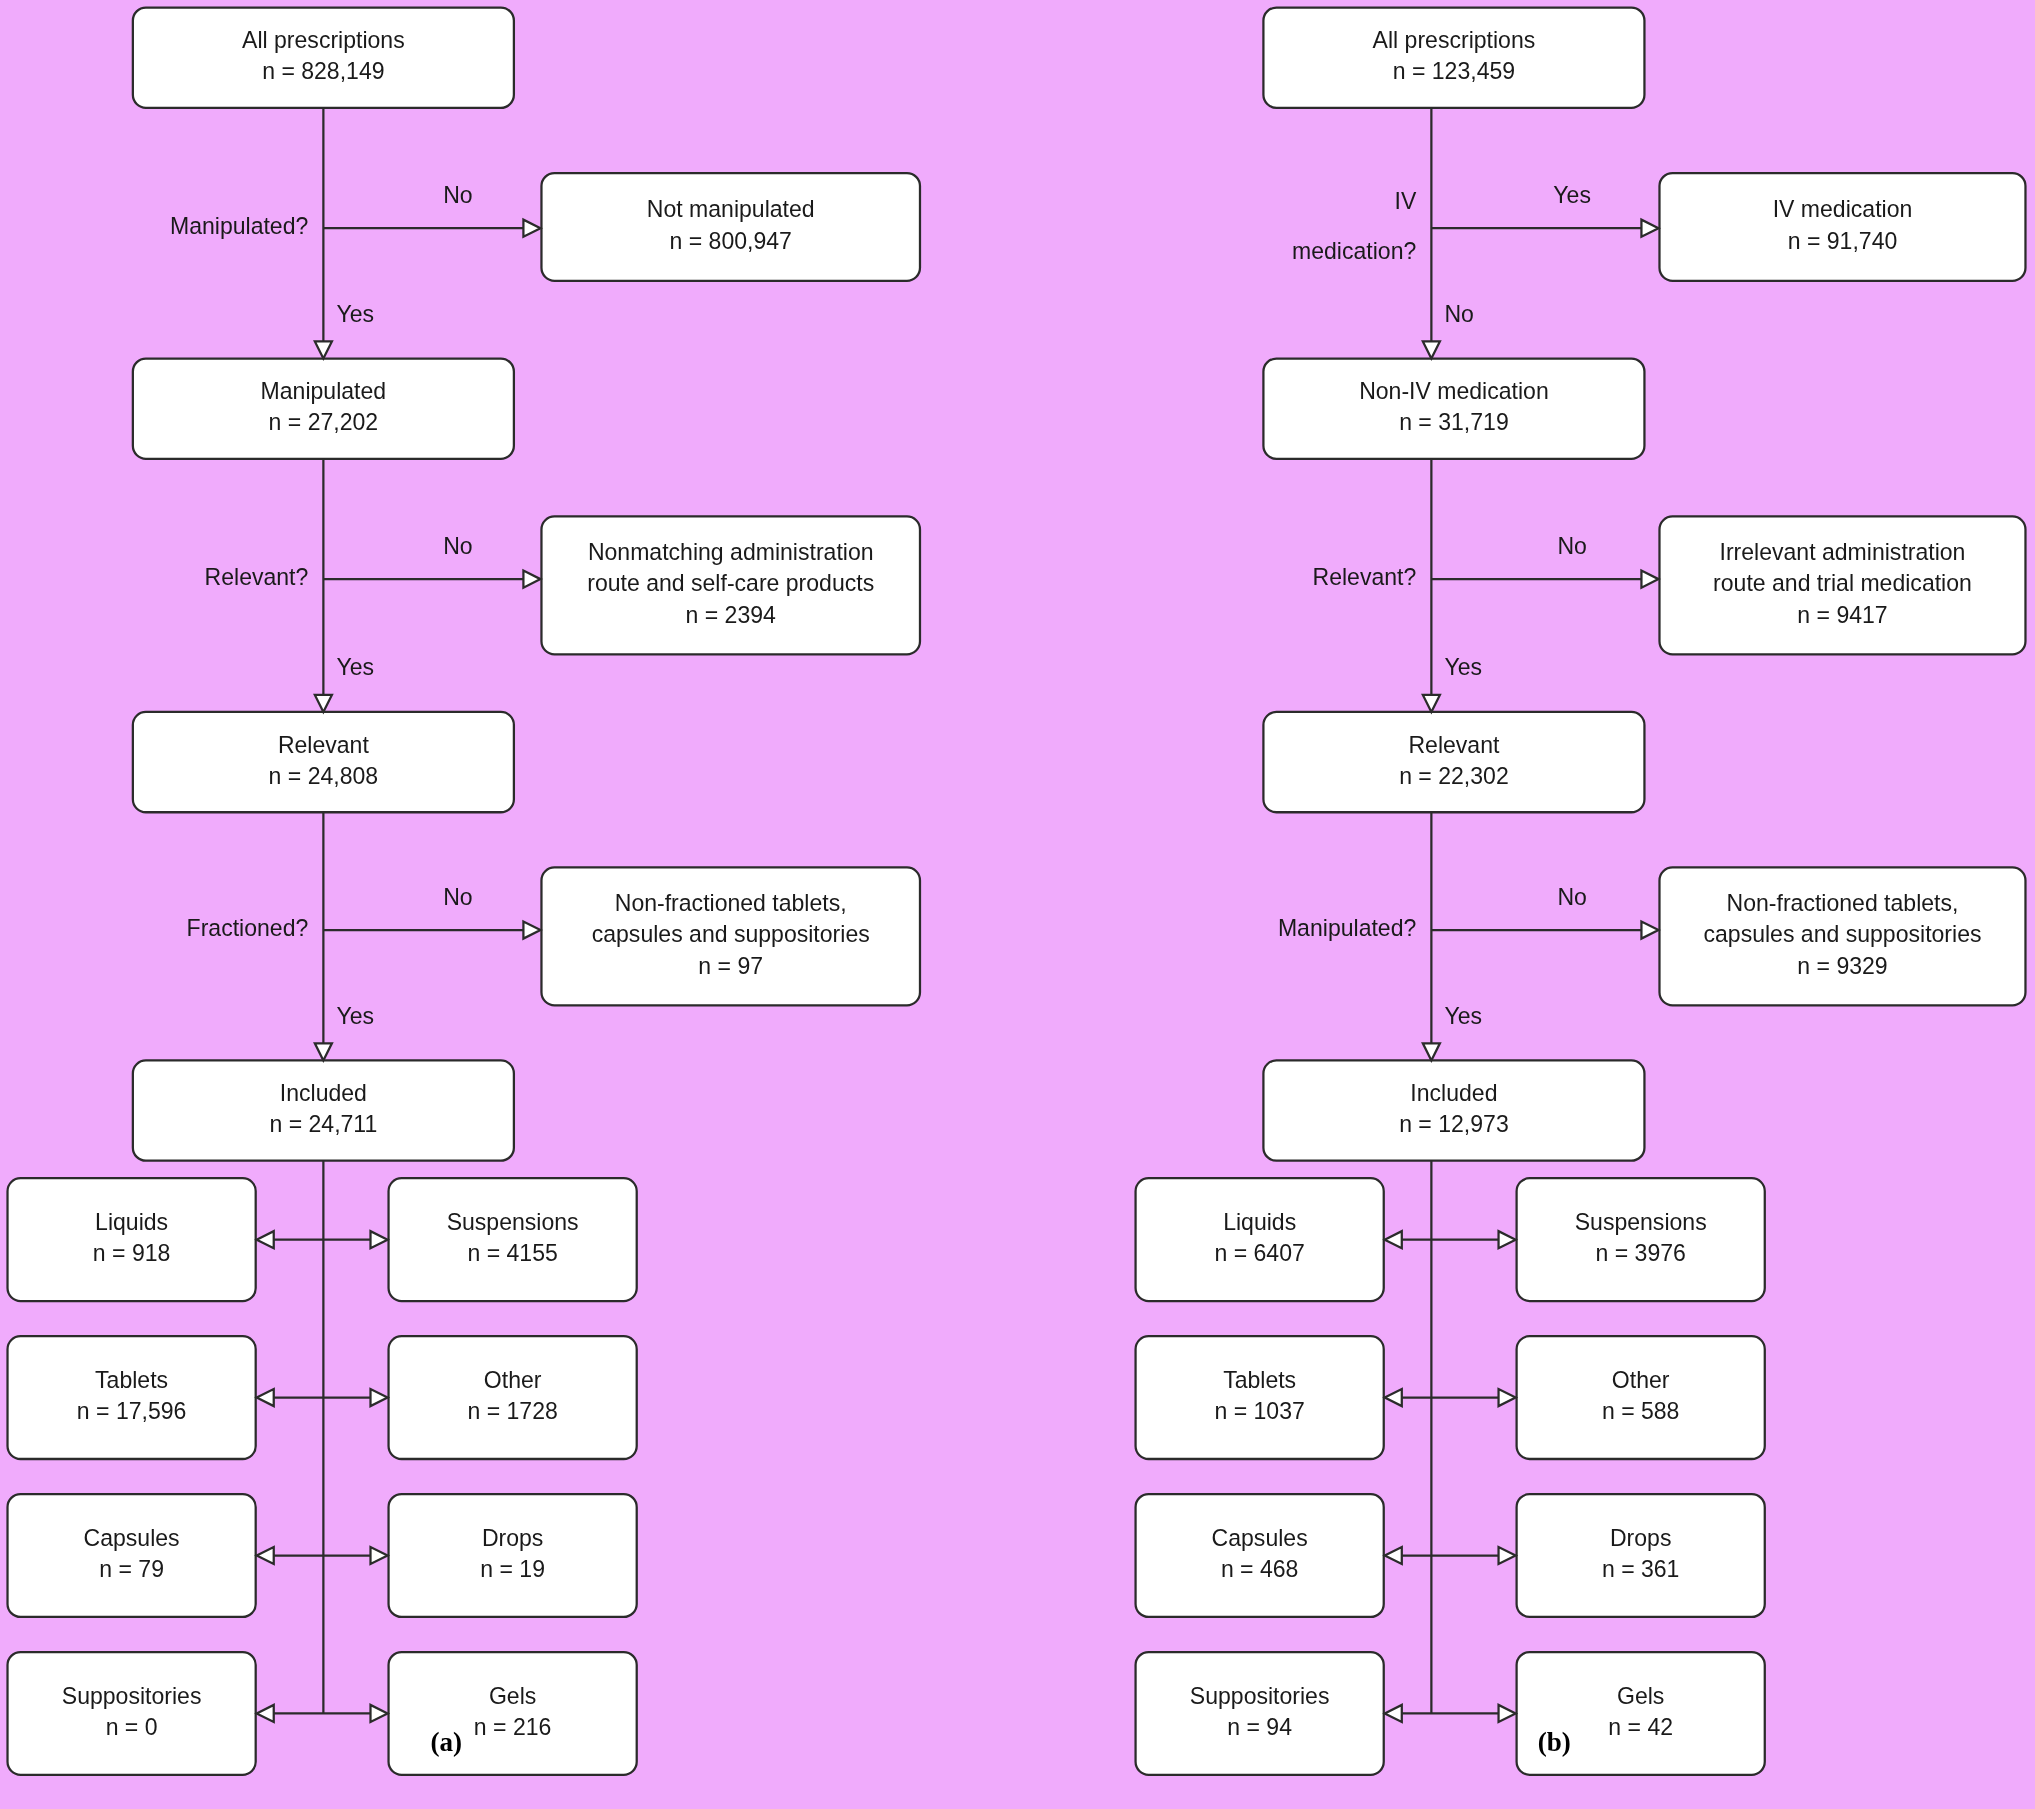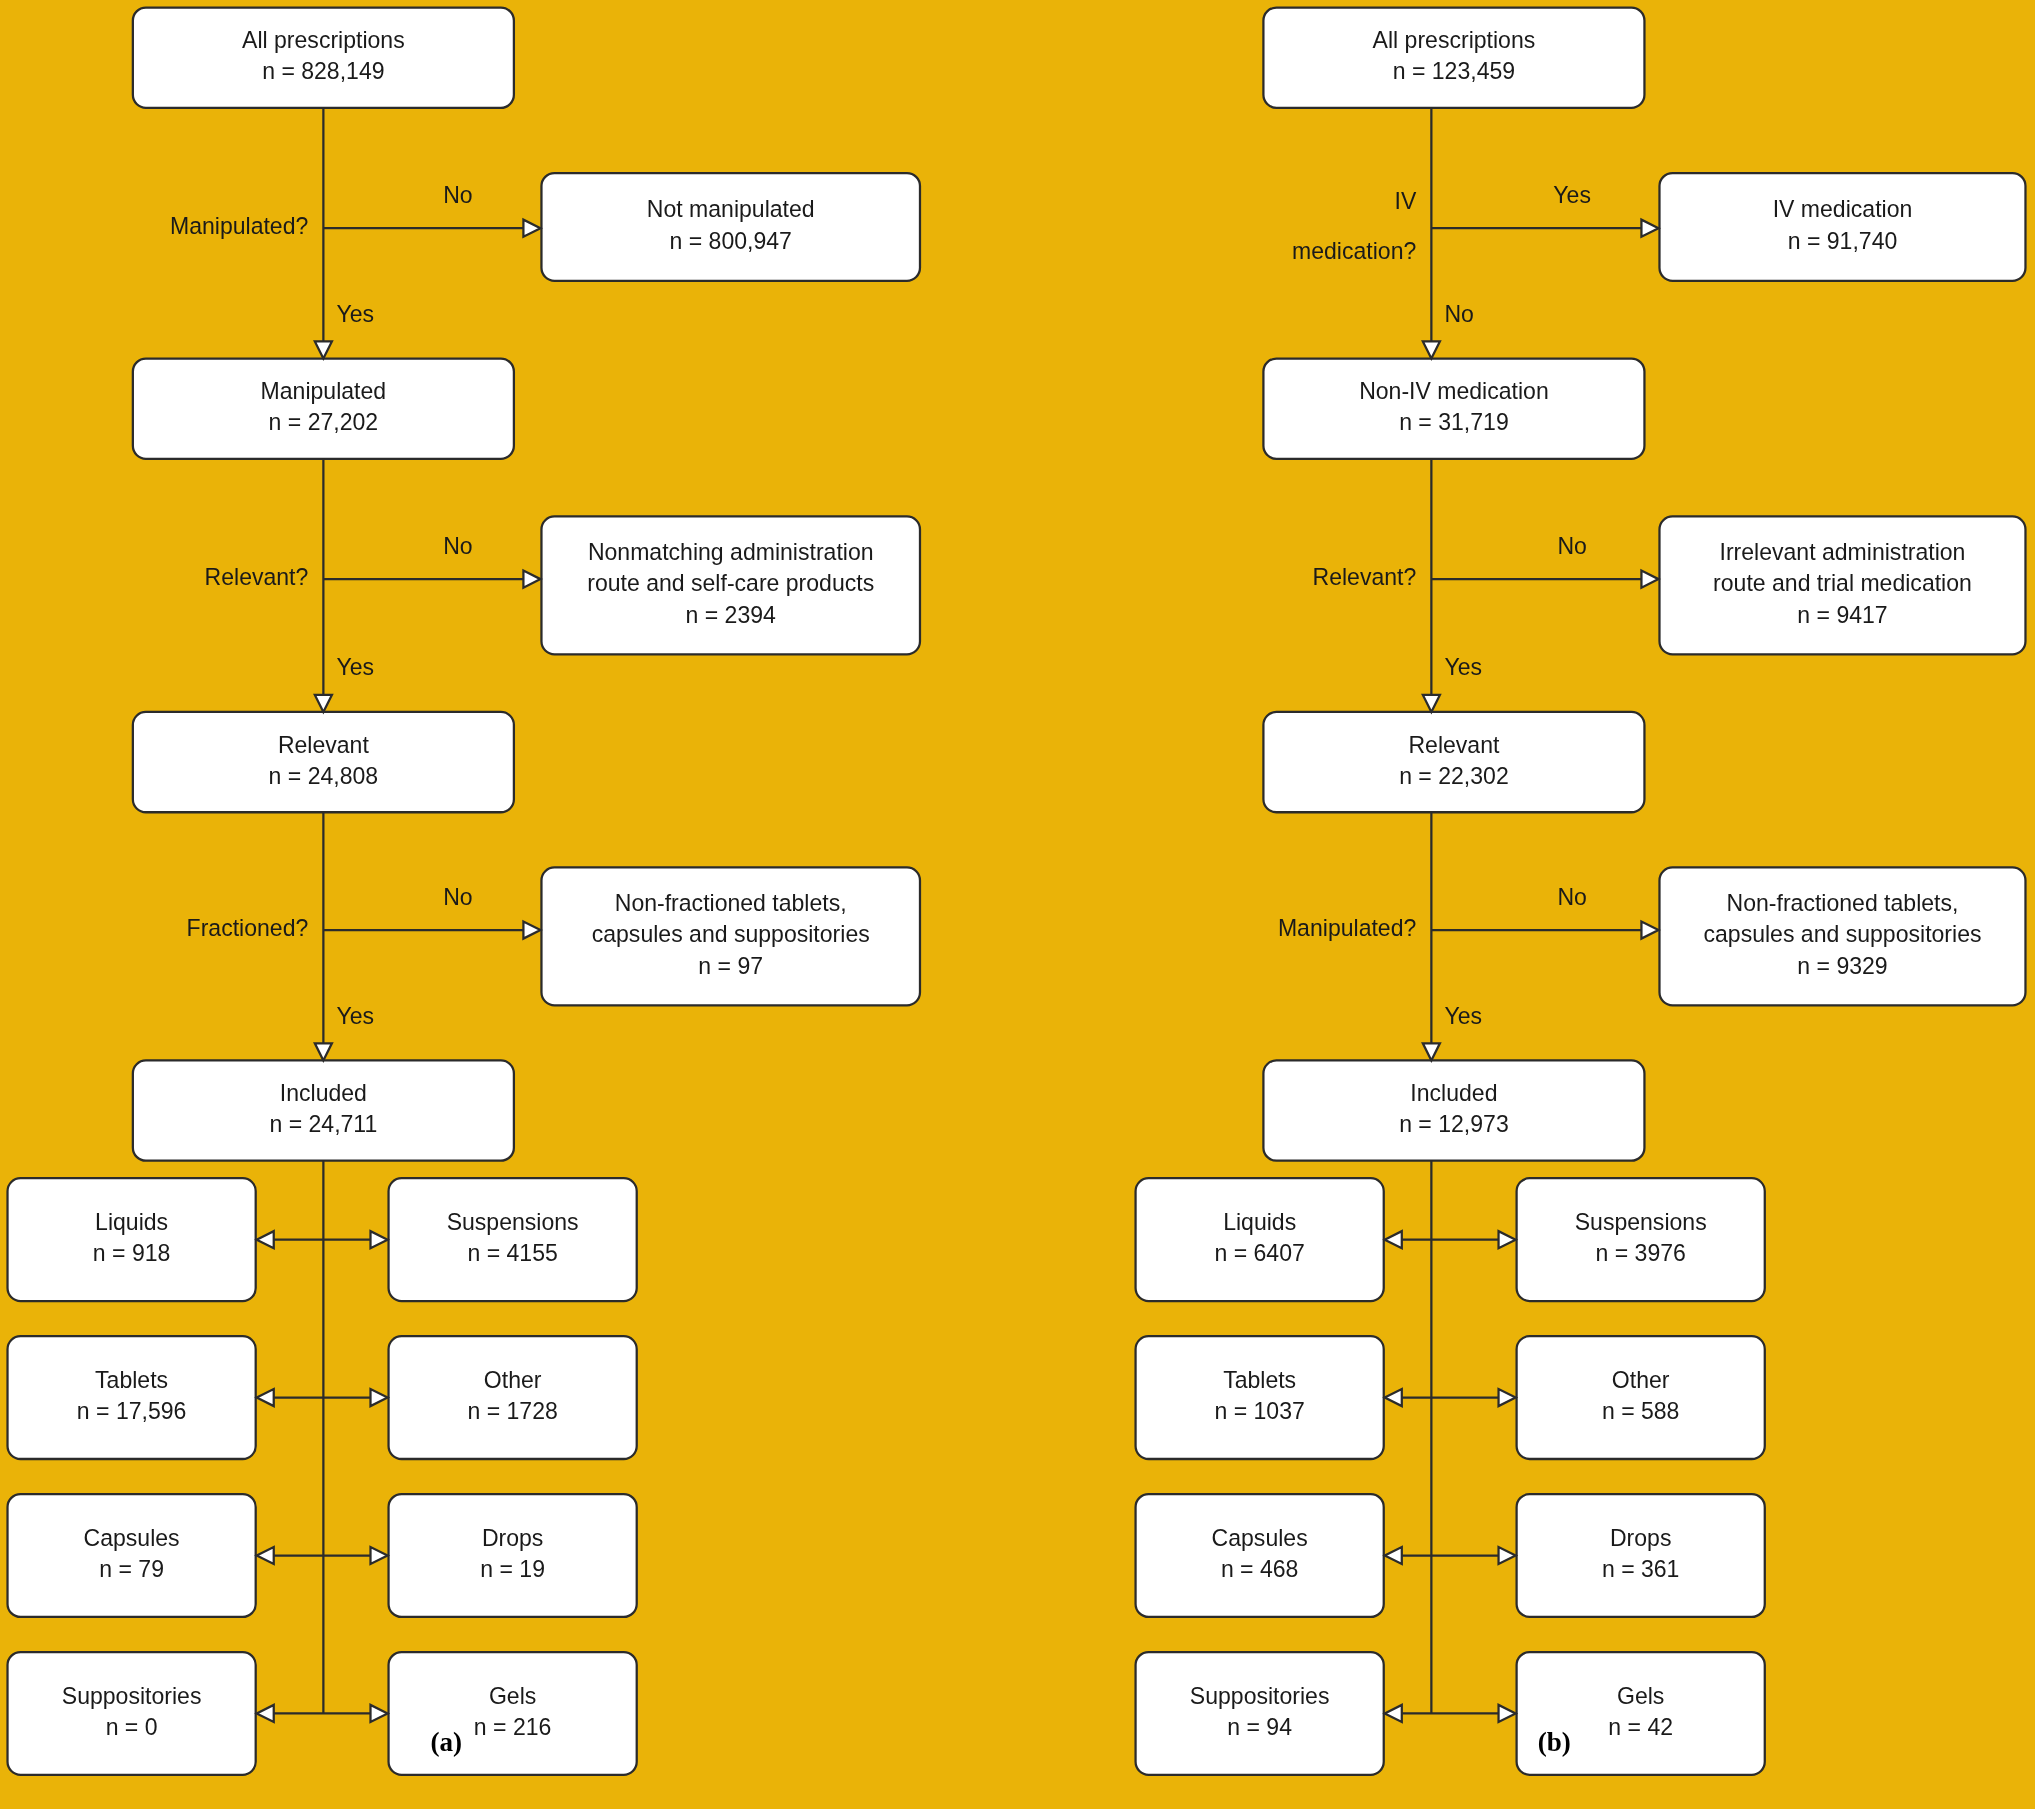--- a/index.html
+++ b/index.html
@@ -11,21 +11,21 @@
     width: 2035px;
     height: 1809px;
     font-family: "Liberation Sans", sans-serif;
     color: #000000;
     overflow: hidden;
   }
   #figure-root {
     position: relative;
     width: 2035px;
     height: 1809px;
-    background: #eab308;
+    background: #f0abfc;
   }
   svg.flow-svg {
     position: absolute;
     top: 0;
     left: 0;
     width: 2035px;
     height: 1809px;
     display: block;
   }
   .node-box {

